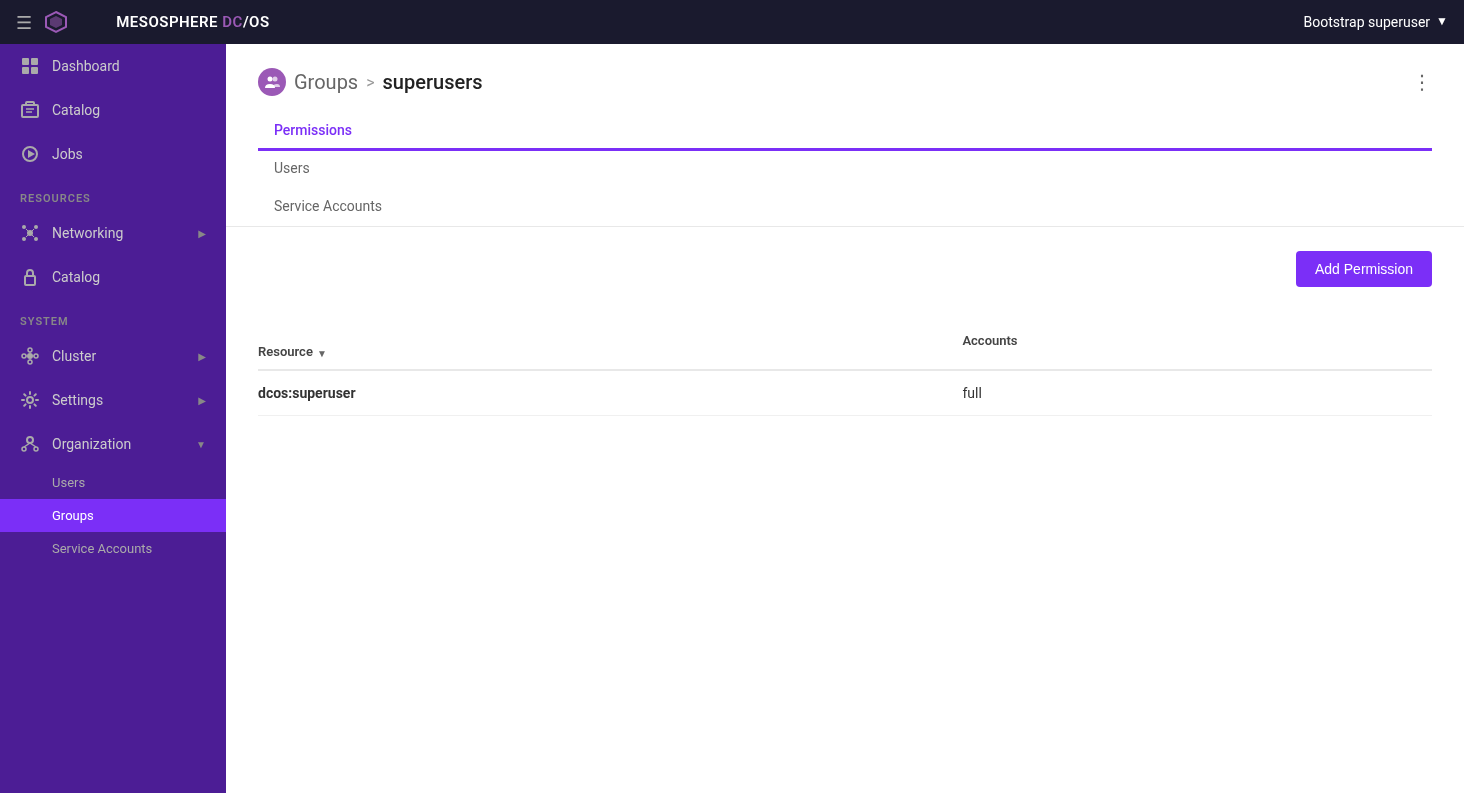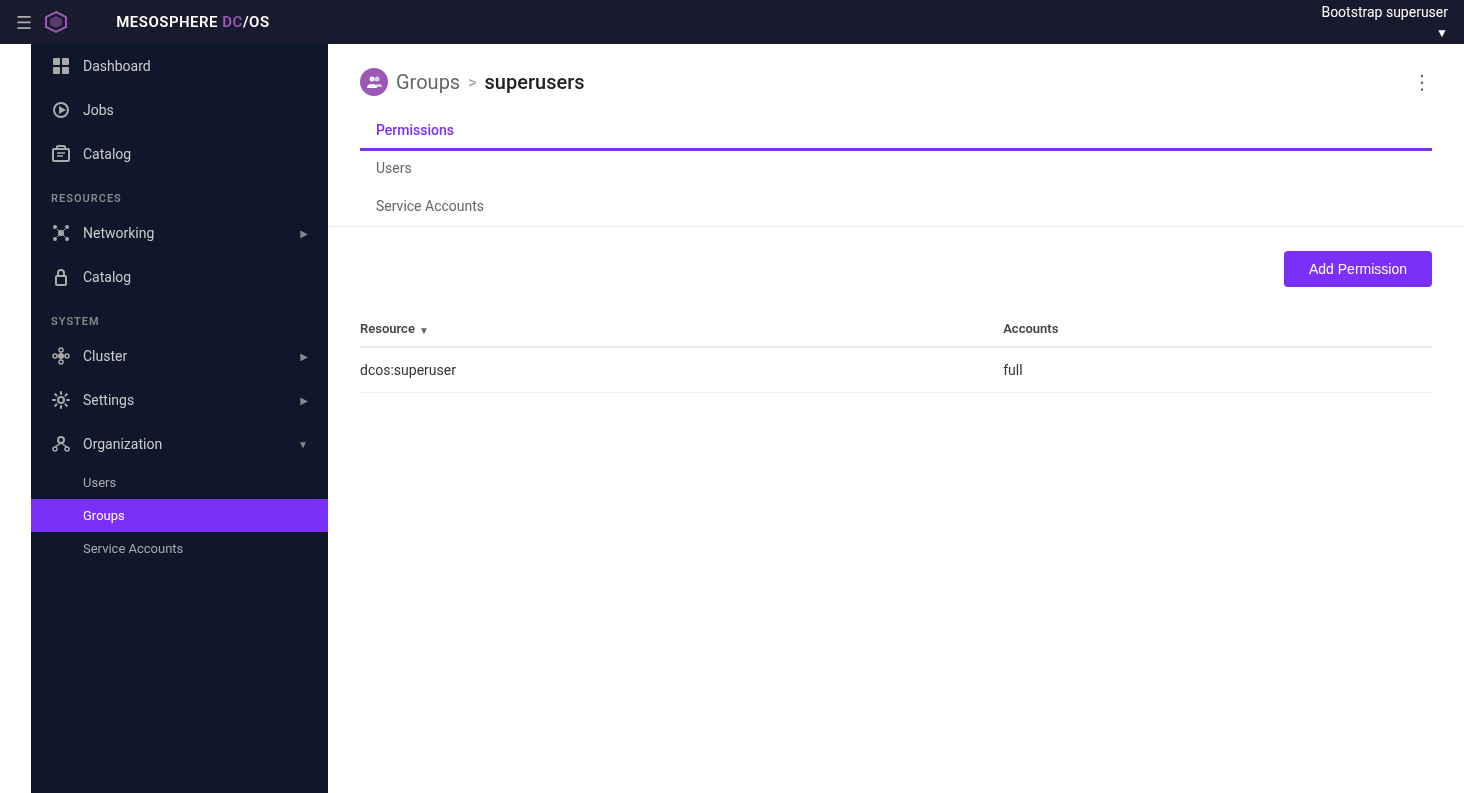--- a/index.html
+++ b/index.html
@@ -14,36 +14,35 @@
       justify-content: space-between;
       padding: 0 16px;
       flex-shrink: 0;
       z-index: 10;
     }
     .topnav-left { display: flex; align-items: center; gap: 12px; }
     .hamburger-icon { color: #aaa; font-size: 18px; cursor: pointer; }
     .logo-area { display: flex; align-items: center; gap: 4px; }
     .logo-text { color: #fff; font-size: 15px; font-weight: 600; letter-spacing: 0.5px; margin-left: 44px; }
     .logo-text span.dc { color: #9b59b6; }
-    .topnav-right { display: flex; align-items: flex-end; gap: 6px; flex-direction: column; }
+    .topnav-right { display: flex; align-items: flex-start; gap: 6px; }
     .user-label { color: #fff; font-size: 14px; }
     .chevron-down { color: #fff; font-size: 12px; }
 
     
     .layout { display: flex; flex: 1; overflow: hidden; }
 
     
     .sidebar {
-      width: 297px;
-      background: #0f172a;
+      width: 226px;
+      background: #4c1d95;
       display: flex;
       flex-direction: column;
       overflow-y: auto;
       flex-shrink: 0;
-      margin-left: 31px;
     }
     .sidebar-nav-item {
       display: flex;
       align-items: center;
       gap: 12px;
       padding: 12px 20px;
       color: #ccc;
       cursor: pointer;
       font-size: 14px;
       position: relative;
@@ -141,21 +140,21 @@
 
     .add-permission-row {
       display: flex;
       justify-content: flex-end;
       margin-bottom: 24px;
     }
     .add-permission-btn {
       background: #7b2ff7;
       color: #fff;
       border: none;
-      padding: 10px 25px;
+      padding: 10px 19px;
       border-radius: 4px;
       font-size: 14px;
       cursor: pointer;
       font-weight: 500;
     }
 
     
     .permissions-table {
       width: 100%;
       border-collapse: collapse;
@@ -167,21 +166,21 @@
       color: #444;
       padding: 10px 0;
       border-bottom: 2px solid #e8e8e8;
     }
     .permissions-table td {
       padding: 14px 0;
       font-size: 14px;
       color: #333;
       border-bottom: 1px solid #f0f0f0;
     }
-    .th-resource { display: flex; align-items: flex-end; gap: 4px; }
+    .th-resource { display: flex; align-items: flex-end; gap: 4px; margin-top: 23px; }
     .sort-icon { font-size: 10px; color: #666; }
     .col-resource { width: 60%; }
     .col-actions { width: 40%; }
 
     
     svg { display: inline-block; vertical-align: middle; }
   </style>
 </head>
 <body>
 
@@ -218,37 +217,37 @@
           <rect x="10" y="10" width="7" height="7" rx="1" fill="#aaa"></rect>
         </svg>
       </span>
       <span>Dashboard</span>
     </div>
 
 
     <div class="sidebar-nav-item">
       <span class="item-icon">
         <svg width="18" height="18" viewBox="0 0 18 18" fill="none">
-          <circle cx="9" cy="9" r="7" stroke="#aaa" stroke-width="2"></circle>
-          <polygon points="7,5 14,9 7,13" fill="#aaa"></polygon>
-        </svg>
-      </span>
-      <span>Jobs</span>
-    </div>
-
-    <div class="sidebar-nav-item">
-      <span class="item-icon">
-        <svg width="18" height="18" viewBox="0 0 18 18" fill="none">
           <rect x="1" y="4" width="16" height="12" rx="1" stroke="#aaa" stroke-width="2"></rect>
           <path d="M5 4 V2 Q5 1 6 1 H12 Q13 1 13 2 V4" stroke="#aaa" stroke-width="2" fill="none"></path>
           <line x1="5" y1="8" x2="13" y2="8" stroke="#aaa" stroke-width="1.5"></line>
           <line x1="5" y1="11" x2="11" y2="11" stroke="#aaa" stroke-width="1.5"></line>
         </svg>
       </span>
       <span>Catalog</span>
+    </div>
+
+    <div class="sidebar-nav-item">
+      <span class="item-icon">
+        <svg width="18" height="18" viewBox="0 0 18 18" fill="none">
+          <circle cx="9" cy="9" r="7" stroke="#aaa" stroke-width="2"></circle>
+          <polygon points="7,5 14,9 7,13" fill="#aaa"></polygon>
+        </svg>
+      </span>
+      <span>Jobs</span>
     </div>
 
     <div class="sidebar-section-label">Resources</div>
 
 
     <div class="sidebar-nav-item">
       <span class="item-icon">
         <svg width="18" height="18" viewBox="0 0 18 18" fill="none">
           <circle cx="9" cy="9" r="3" fill="#aaa"></circle>
           <circle cx="3" cy="3" r="2" fill="#aaa"></circle>
@@ -371,20 +370,20 @@
                 <span class="sort-icon">▼</span>
               </div>
             </th>
             <th class="col-actions">
               <span>Accounts</span>
             </th>
           </tr>
         </thead>
         <tbody id="permissions-tbody">
         <tr>
-              <td style="font-weight: 400;">dcos:superuser</td>
+              <td style="font-weight: 700;">dcos:superuser</td>
               <td>full</td>
             </tr>
           </tbody>
       </table>
     </div>
   </main>
 </div>
 
 </body></html>

